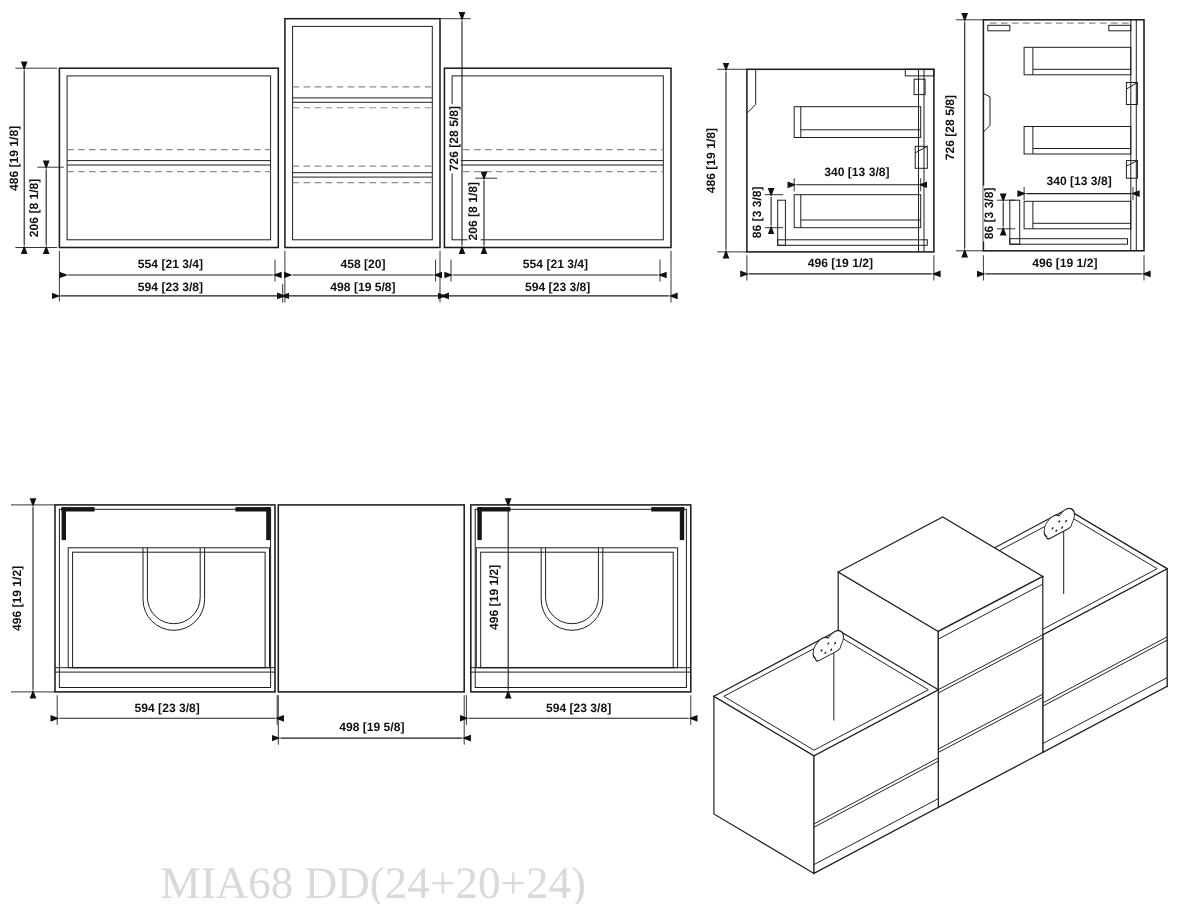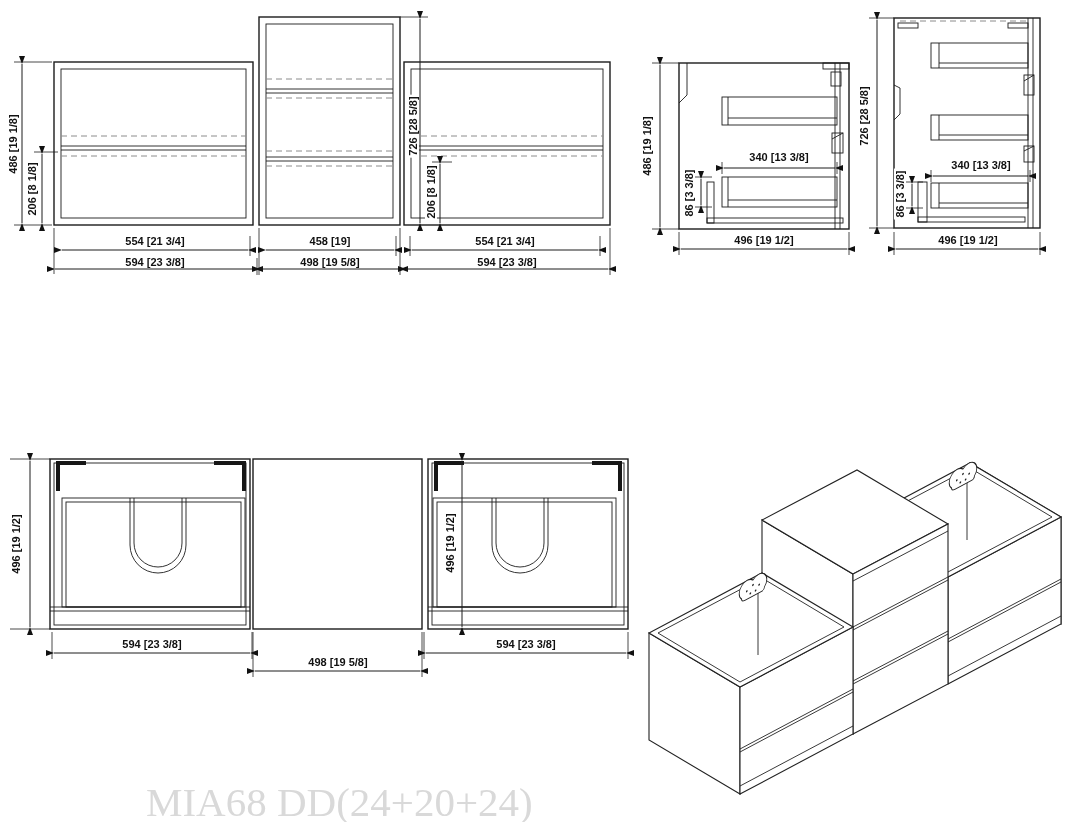--- a/index.html
+++ b/index.html
@@ -246,21 +246,21 @@
     <line class="fl" x1="740" y1="749" x2="853" y2="689"></line>
     <line class="fl" x1="740" y1="752" x2="853" y2="692"></line>
     <line class="fl" x1="740" y1="786" x2="853" y2="726"></line>
     <polygon class="f" points="740,687 853,627 762,573 649,633"></polygon>
     <polygon class="fl" points="740,682 844,627 762,578 658,633" fill="#fff"></polygon>
     <line class="fl" x1="758" y1="586" x2="758" y2="655"></line>
     <use href="#clamp" transform="matrix(0.88,-0.47,0,1,753,587)"></use>
   </svg>
 
   <div class="dim-label" style="left:155px;top:241px;">554 [21 3/4]</div>
-  <div class="dim-label" style="left:330px;top:241px;">458 [19]</div>
+  <div class="dim-label" style="left:330px;top:241px;">458 [20]</div>
   <div class="dim-label" style="left:505px;top:241px;">554 [21 3/4]</div>
   <div class="dim-label" style="left:155px;top:262px;">594 [23 3/8]</div>
   <div class="dim-label" style="left:330px;top:262px;">498 [19 5/8]</div>
   <div class="dim-label" style="left:507px;top:262px;">594 [23 3/8]</div>
   <div class="dim-label v" style="left:13px;top:144px;">486 [19 1/8]</div>
   <div class="dim-label v" style="left:32px;top:189px;">206 [8 1/8]</div>
   <div class="dim-label v" style="left:413px;top:126px;">726 [28 5/8]</div>
   <div class="dim-label v" style="left:431px;top:192px;">206 [8 1/8]</div>
 
   <div class="dim-label v" style="left:647px;top:146px;">486 [19 1/8]</div>

